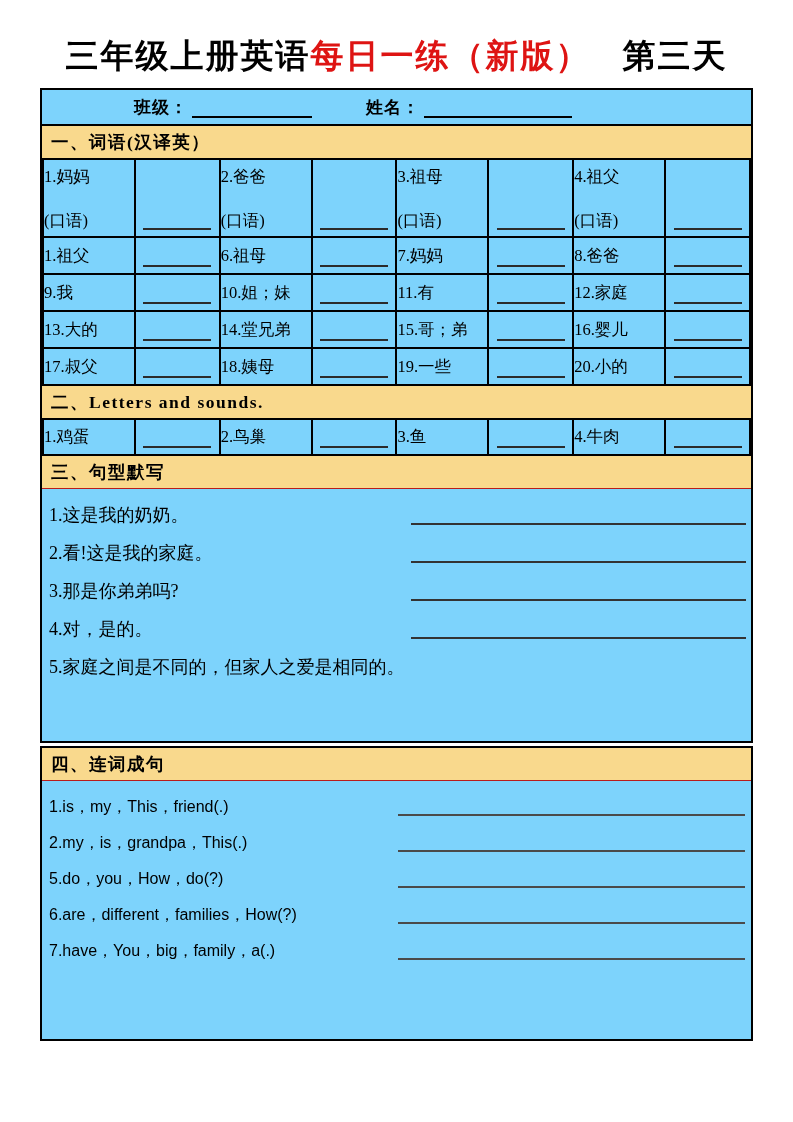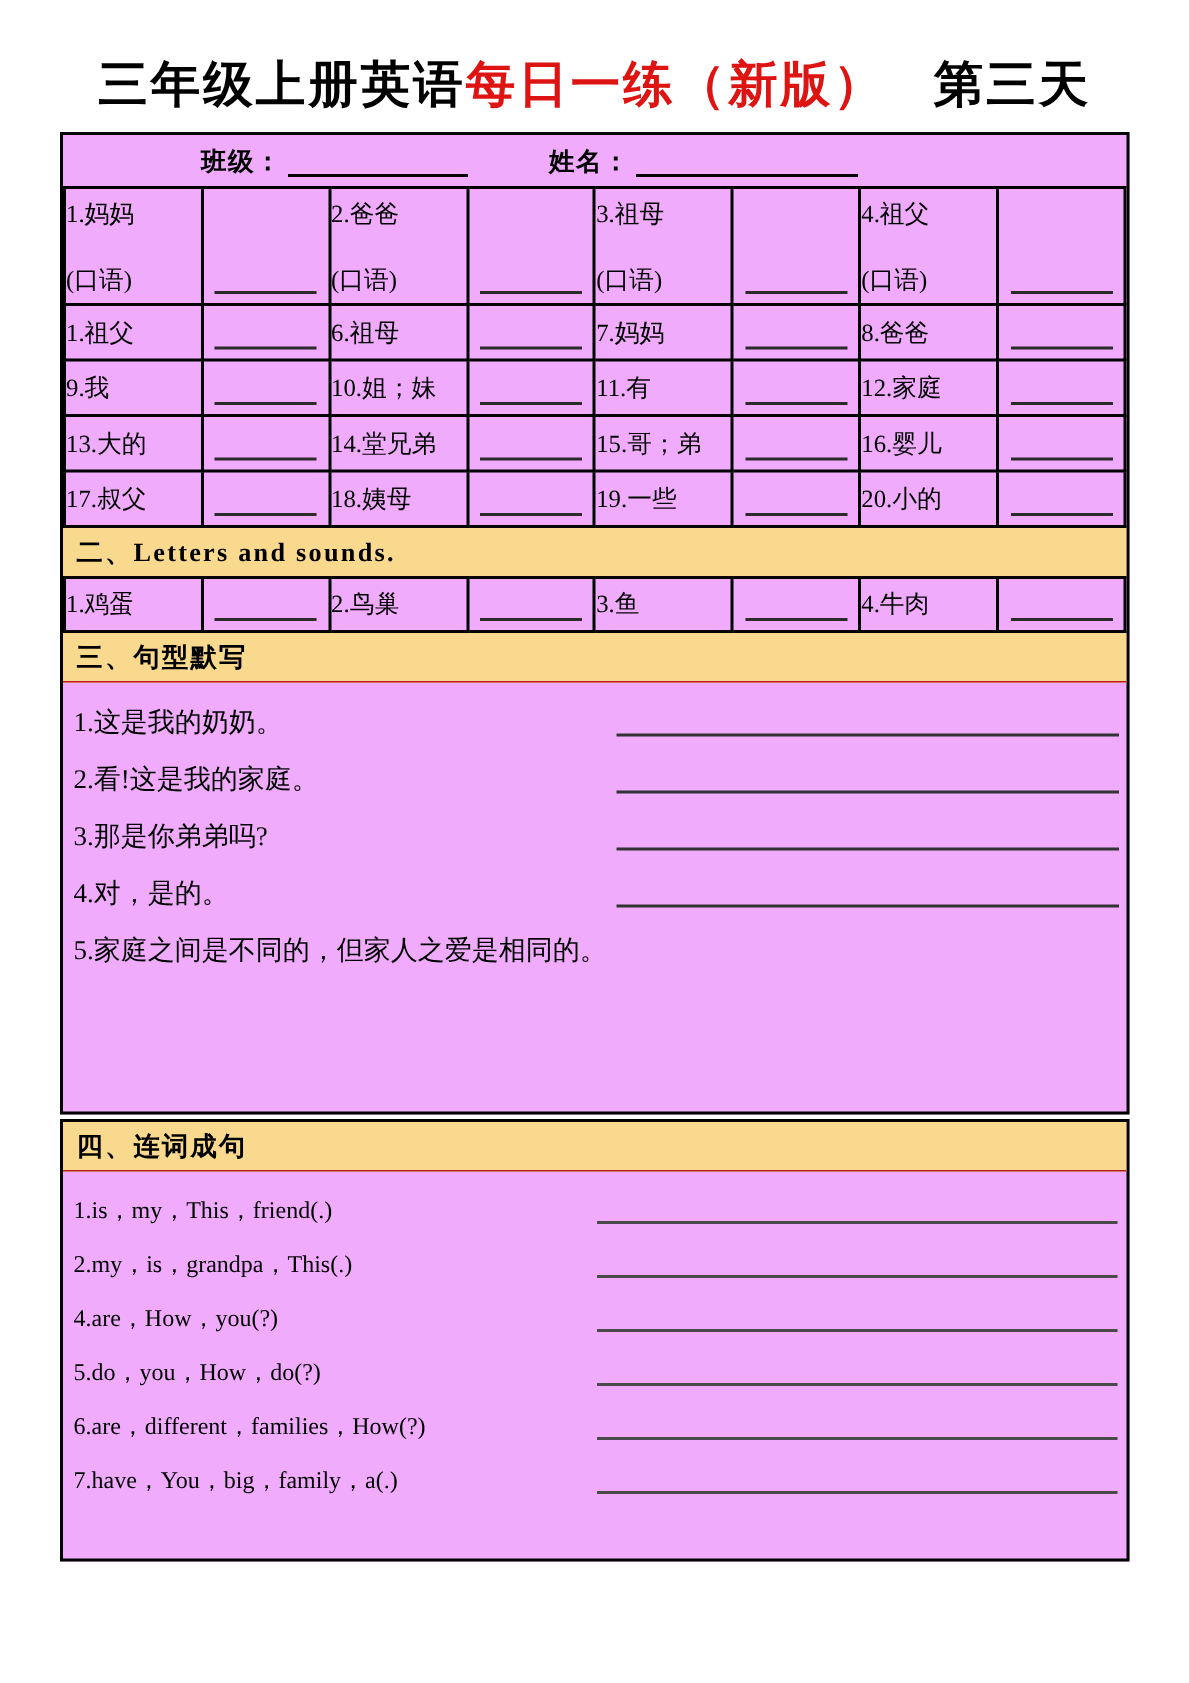--- a/index.html
+++ b/index.html
@@ -9,21 +9,21 @@
   }
   .title{
     position:absolute;top:34px;left:0;width:100%;text-align:center;
     font-weight:bold;font-size:33px;letter-spacing:2px;white-space:nowrap;
   }
   .t-red{color:#de1413;}
   .t-day{margin-left:32px;}
 
   .box{
     position:absolute;left:40px;width:713px;box-sizing:border-box;
-    border:2px solid #000;background:#f0abfc;overflow:hidden;
+    border:2px solid #000;background:#7dd3fc;overflow:hidden;
   }
   .box1{top:88px;height:655px;}
   .box2{top:746px;height:295px;}
 
   .name-row{
     height:34px;display:flex;align-items:center;padding-left:92px;
     font-size:17px;font-weight:bold;letter-spacing:1px;
   }
   .nr-line{display:inline-block;border-bottom:2px solid #000;height:20px;}
   .nr-line1{width:120px;margin:0 54px 0 4px;}
@@ -46,41 +46,42 @@
   td.lbl{padding:1px 1px 1px 6px;}
   td.ans{vertical-align:bottom;}
   .blank{width:74px;max-width:82%;border-bottom:2px solid #2b2b2b;margin:0 auto 6px;height:0;}
   .tw{display:flex;flex-direction:column;justify-content:space-between;height:66px;padding:5px 0 3px 0;}
 
   .s3-body{padding:6px 5px 0 7px;font-size:18px;}
   .s3-item{display:flex;align-items:flex-end;margin-top:14px;height:24px;}
   .s3-item:first-child{margin-top:8px;}
   .s3-line{margin-left:auto;width:335px;border-bottom:2px solid #333;margin-bottom:2px;height:0;}
 
-  .s4-body{padding:7px 6px 0 7px;font-family:Liberation Serif, serif;font-size:16px;}
+  .s4-body{padding:7px 6px 0 7px;font-family:Liberation Sans, sans-serif;font-size:16px;}
   .s4-item{display:flex;align-items:flex-end;margin-top:13px;height:23px;}
   .s4-item:first-child{margin-top:7px;}
   .s4-line{margin-left:auto;width:347px;border-bottom:2px solid #4a4a4a;margin-bottom:2px;height:0;}
 </style>
 </head>
 <body>
 
 <div>
 
   <div class="title"><span>三年级上册英语</span><span class="t-red">每日一练（新版）</span><span class="t-day">第三天</span></div>
 
   <div class="box box1">
 
     <div class="name-row">
       <span>班级：</span>
       <span class="nr-line nr-line1"></span>
       <span>姓名：</span>
       <span class="nr-line nr-line2"></span>
     </div>
 
+    <div class="sec-head sh1">一、词语(汉译英）</div>
 
     <table class="word-table t1">
       <colgroup>
         <col style="width:13%">
           <col style="width:12%">
           <col style="width:13%">
           <col style="width:12%">
         <col style="width:13%">
           <col style="width:12%">
           <col style="width:13%">
@@ -269,24 +270,20 @@
     <div class="s4-body">
       <div class="s4-item">
         <span>1.is，my，This，friend(.)</span>
         <span class="s4-line"></span>
       </div>
       <div class="s4-item">
         <span>2.my，is，grandpa，This(.)</span>
         <span class="s4-line"></span>
       </div>
       <div class="s4-item">
-        <span>4.are，How，you(?)</span>
-        <span class="s4-line"></span>
-      </div>
-      <div class="s4-item">
         <span>5.do，you，How，do(?)</span>
         <span class="s4-line"></span>
       </div>
       <div class="s4-item">
         <span>6.are，different，families，How(?)</span>
         <span class="s4-line"></span>
       </div>
       <div class="s4-item">
         <span>7.have，You，big，family，a(.)</span>
         <span class="s4-line"></span>

